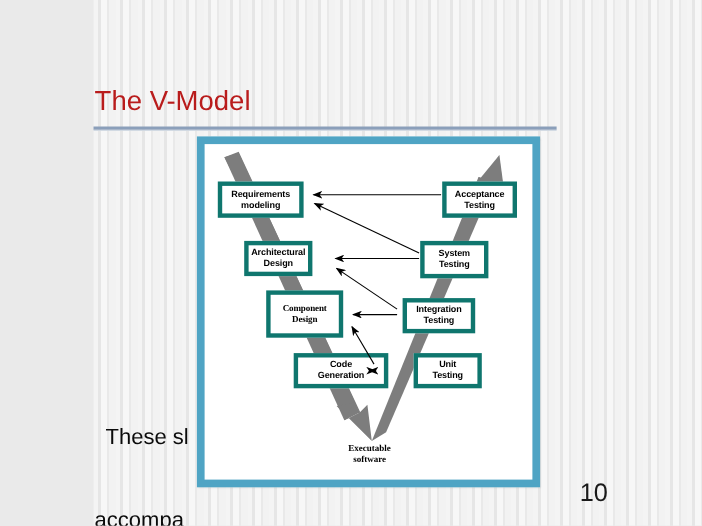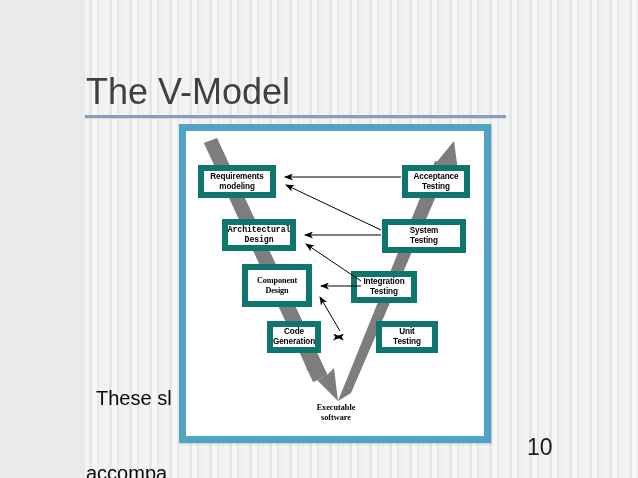--- a/index.html
+++ b/index.html
@@ -44,23 +44,23 @@
     left: 0; top: 0;
     width: 86px; height: 478px;
     background: #eaeaea;
   }
 
   
   #title {
     position: absolute;
     left: 86px;
     top: 74px;
-    font-size: 36px;
+    font-size: 25px;
     line-height: 36px;
-    color: #404040;
+    color: #b91c1c;
     letter-spacing: 0px;
     white-space: nowrap;
   }
   #title-rule {
     position: absolute;
     left: 85px;
     top: 115px;
     width: 421px;
     height: 3px;
     background: #8b9fba;
@@ -112,21 +112,21 @@
   #diagram {
     position: absolute;
     left: 0; top: 0;
     width: 298px;
     height: 305px;
   }
 
   .vbox {
     position: absolute;
     background: #ffffff;
-    border: 6px solid #0f766e;
+    border: 4px solid #0f766e;
     box-sizing: border-box;
     display: flex;
     align-items: center;
     justify-content: center;
     text-align: center;
     font-family: "Liberation Sans", sans-serif;
     font-weight: bold;
     font-size: 8.2px;
     line-height: 10px;
     color: #000000;
@@ -185,46 +185,46 @@
         <polygon fill="#7d7d7d" points="152,270 165,262 263,35 249,30"></polygon>
         <polygon fill="#7d7d7d" points="268,10 245,47 256,45 263,35 249,30 253,42"></polygon>
         <polygon fill="#7d7d7d" points="268,10 240,44 272,40"></polygon>
       </svg>
 
       <div class="vbox" style="left:12px;  top:34px;  width:78px; height:33px;">
         <span style="white-space:pre-line">Requirements
 modeling</span>
       </div>
 
-      <div class="vbox" style="left:36px;  top:88px;  width:74px; height:32px;font-family:Liberation Mono, monospace;">
+      <div class="vbox" style="left:36px;  top:88px;  width:62px; height:32px;">
         <span style="white-space:pre-line">Architectural
 Design</span>
       </div>
 
       <div class="vbox" style="left:56px;  top:133px; width:70px; height:43px;font-family:Liberation Serif, serif;">
         <span style="white-space:pre-line">Component
 Design</span>
       </div>
 
-      <div class="vbox" style="left:81px;  top:190px; width:54px; height:32px;">
+      <div class="vbox" style="left:81px;  top:190px; width:86px; height:32px;">
         <span style="white-space:pre-line">Code
 Generation</span>
       </div>
 
       <div class="vbox" style="left:155px; top:190px; width:62px; height:32px;margin-left:35px;">
         <span style="white-space:pre-line">Unit
 Testing</span>
       </div>
 
-      <div class="vbox" style="left:165px; top:140px; width:66px; height:32px;">
+      <div class="vbox" style="left:180px; top:140px; width:66px; height:32px;">
         <span style="white-space:pre-line">Integration
 Testing</span>
       </div>
 
-      <div class="vbox" style="left:196px; top:88px;  width:84px; height:34px;">
+      <div class="vbox" style="left:196px; top:88px;  width:62px; height:34px;">
         <span style="white-space:pre-line">System
 Testing</span>
       </div>
 
       <div class="vbox" style="left:216px; top:34px;  width:68px; height:33px;">
         <span style="white-space:pre-line">Acceptance
 Testing</span>
       </div>
 
       <svg class="layer arrows" viewBox="0 0 298 305">

